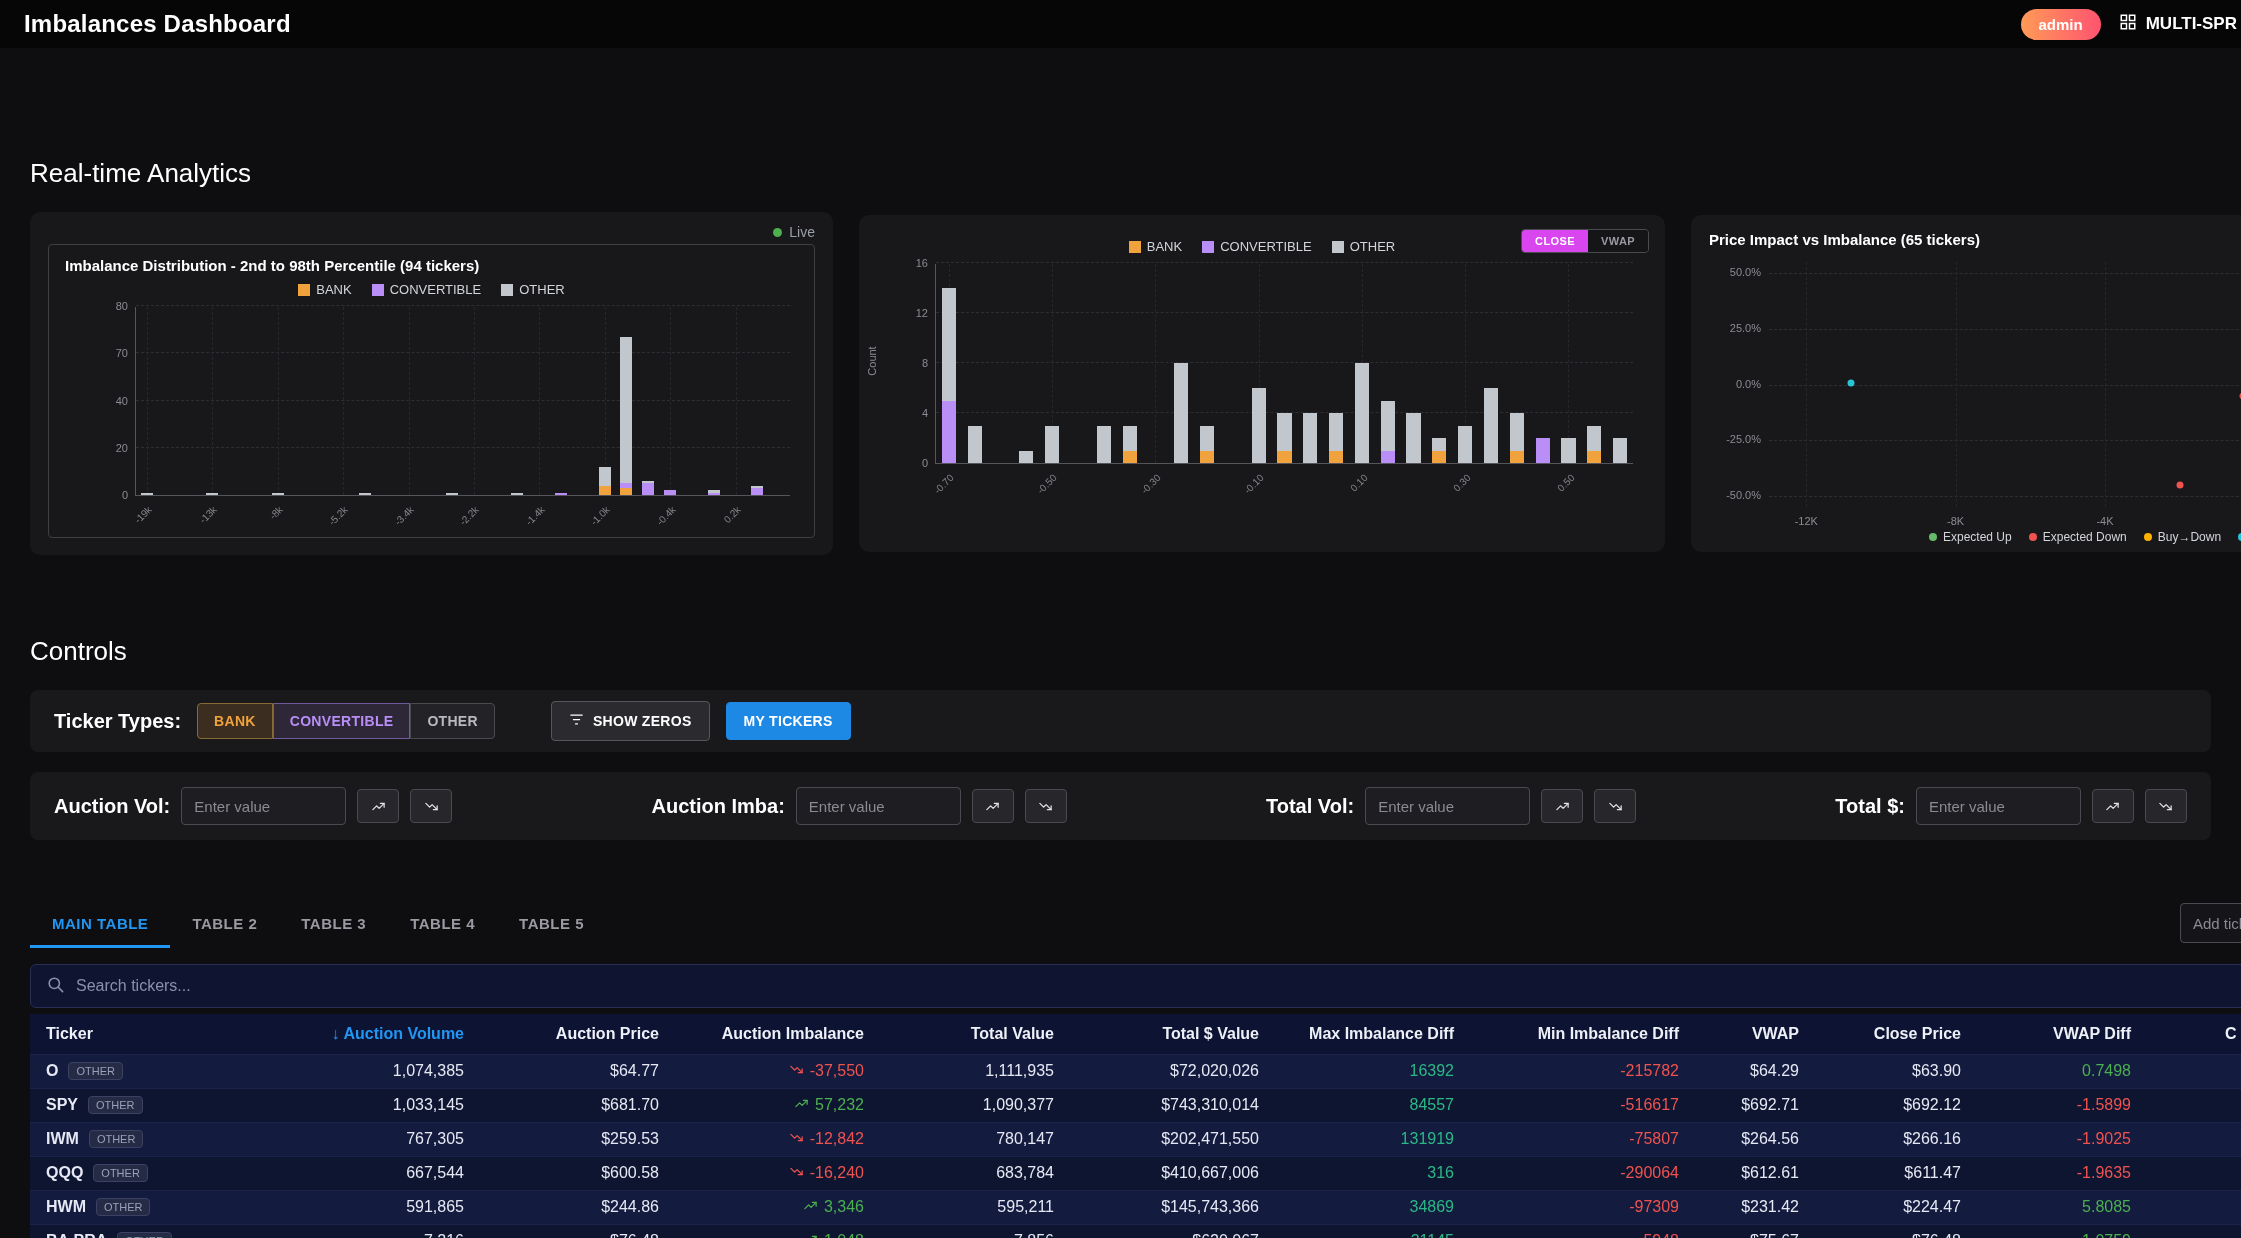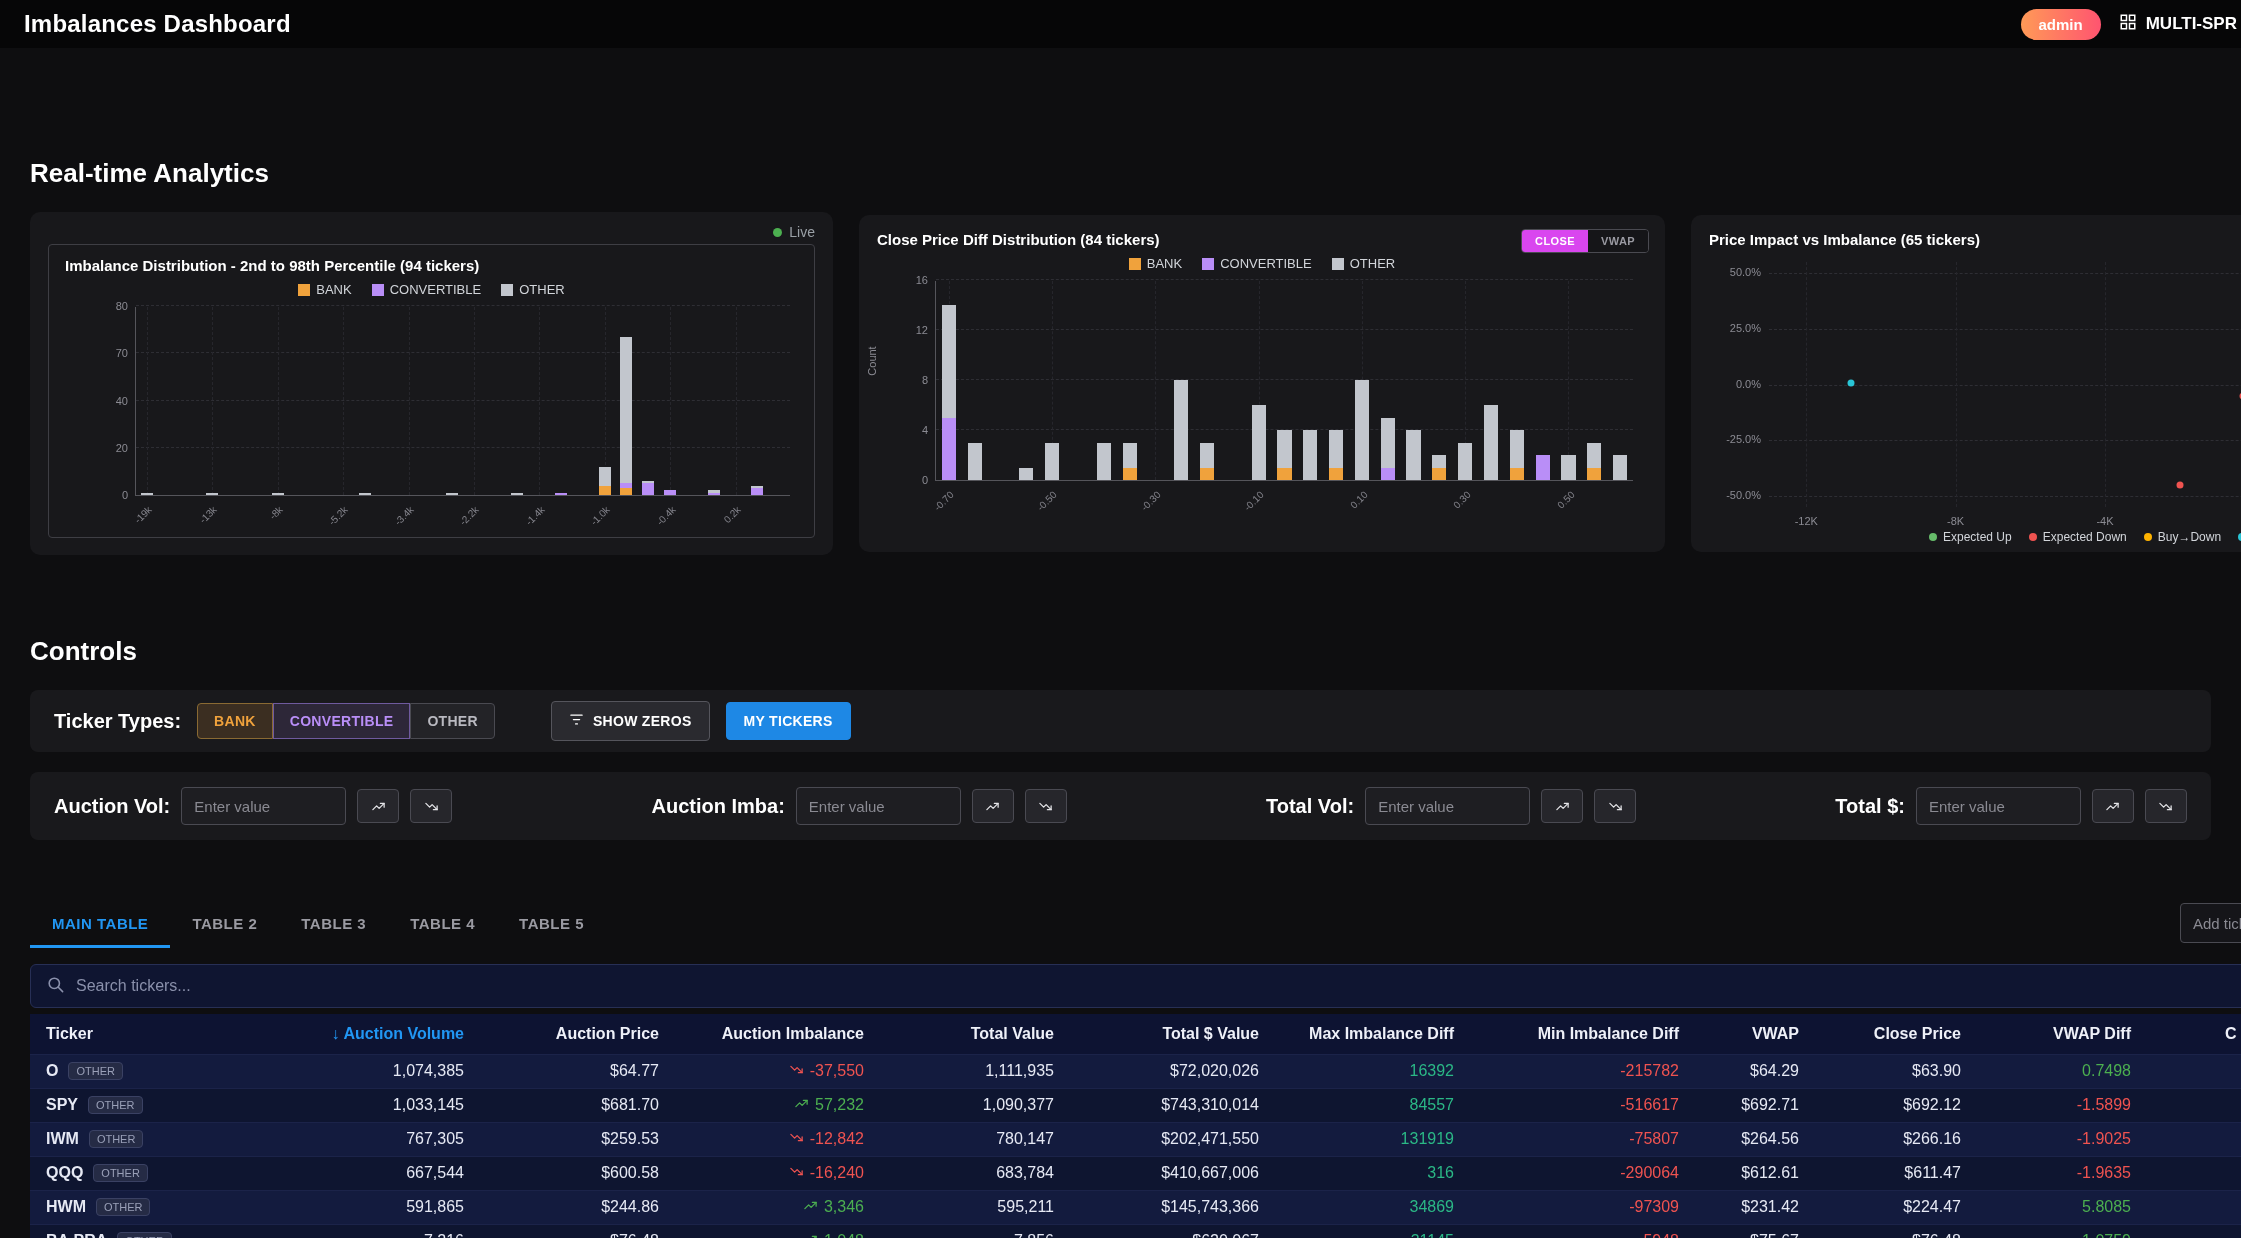--- a/index.html
+++ b/index.html
@@ -18,21 +18,21 @@
   }
   .topbar-title { font-size: 24px; font-weight: bold; letter-spacing: .2px; }
   .topbar-right { margin-left: auto; display: flex; align-items: center; gap: 18px; white-space: nowrap; }
   .admin-pill {
     background: linear-gradient(90deg, #ff9a57, #ff5470);
     color: #fff; font-size: 15px; font-weight: bold; padding: 7px 18px; border-radius: 18px; border: none;
   }
   .workspace { display: flex; align-items: center; gap: 9px; font-weight: bold; font-size: 17px; }
 
   
-  .section-heading { position: absolute; left: 30px; font-size: 26px; font-weight: bold; }
+  .section-heading { position: absolute; left: 30px; font-size: 26px; font-weight: normal; }
   #analytics-heading { top: 158px; }
   #controls-heading { top: 636px; }
 
   
   .card { position: absolute; background: #18181b; border-radius: 10px; }
   #card1 { left: 30px;   top: 212px; width: 803px; height: 343px; padding: 14px 18px; }
   #card2 { left: 859px;  top: 215px; width: 806px; height: 337px; padding: 16px 18px; }
   #card3 { left: 1691px; top: 215px; width: 660px; height: 337px; padding: 16px 18px; }
 
   .chart-title { font-size: 15px; font-weight: bold; color: #fff; white-space: nowrap; }
@@ -365,21 +365,20 @@
             <div class="xlabel">0.2k</div>
           </div>
           <div class="xslot"></div>
           <div class="xslot"></div>
         </div>
     </div>
   </div>
 </div>
 
 <div class="card" id="card2">
-  <div class="chart-title">Close Price Diff Distribution (84 tickers)</div>
   <div class="toggle-group" id="close-vwap-toggle">
       <button class="toggle-btn active">CLOSE</button>
       <button class="toggle-btn">VWAP</button>
     </div>
   <div class="legend-row" id="legend2">
       <div class="legend-item">
         <span class="legend-swatch" style="background: rgb(240, 162, 60);"></span>
         <span>BANK</span>
       </div>
       <div class="legend-item">

